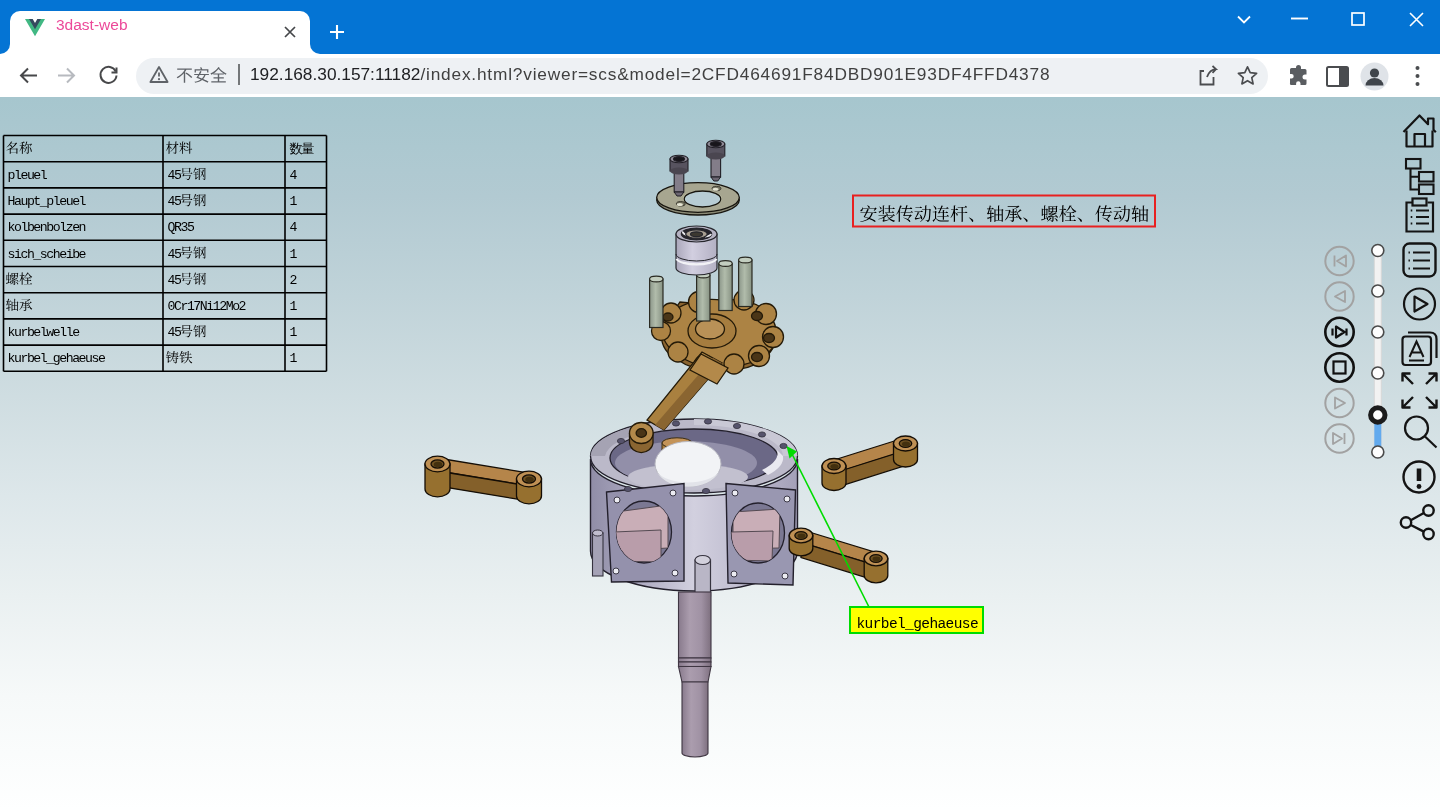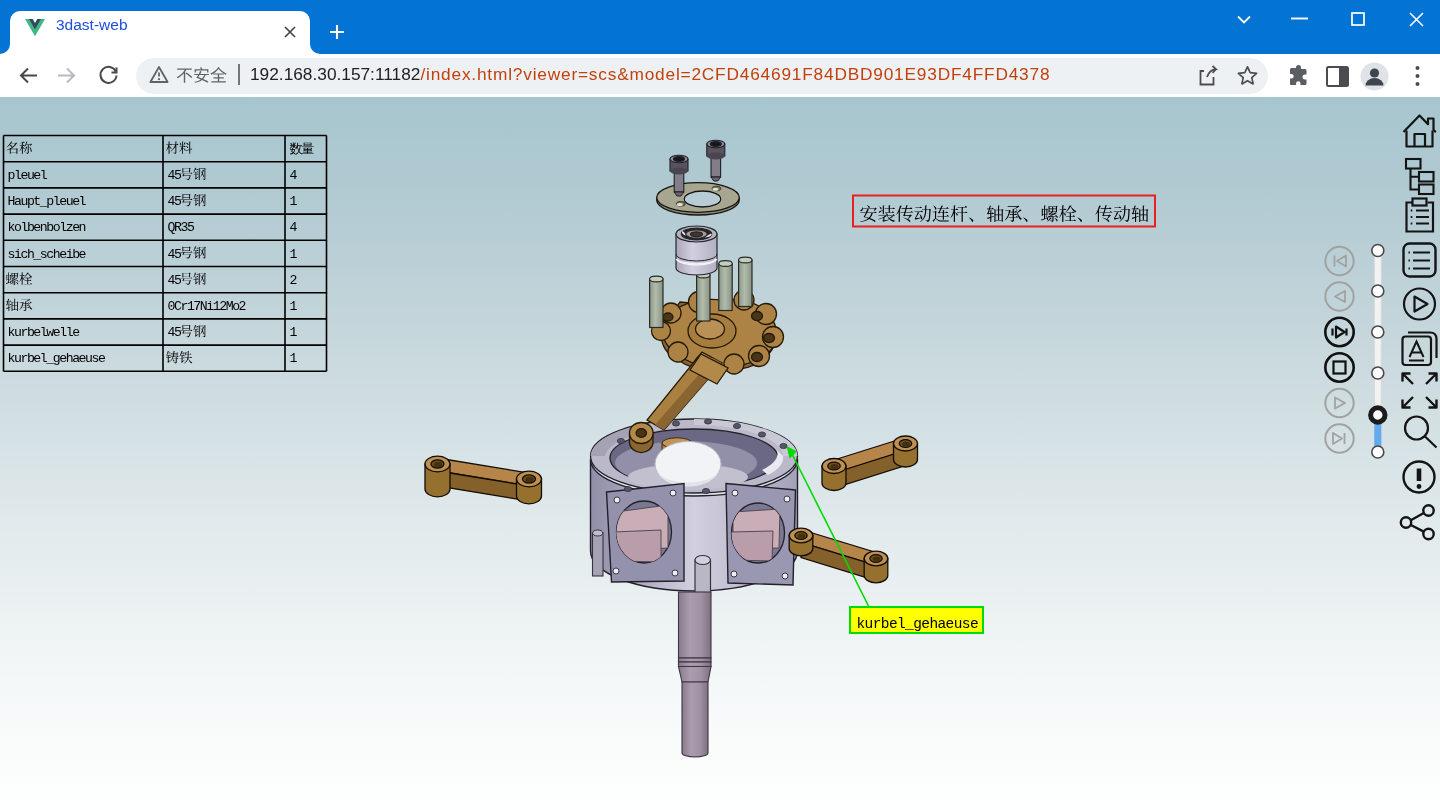--- a/index.html
+++ b/index.html
@@ -1,24 +1,24 @@
 <!DOCTYPE html>
 <html><head><meta charset="utf-8"><style>
 *{margin:0;padding:0;box-sizing:border-box}
 html,body{width:1440px;height:810px;overflow:hidden;font-family:"Liberation Sans",sans-serif;position:relative;background:#fff}
 .abs{position:absolute}
 #titlebar{left:0;top:0;width:1440px;height:54px;background:#0474d4}
 #tab{left:10px;top:11px;width:300px;height:43px;background:#fff;border-radius:10px 10px 0 0}
-#tabtitle{left:56px;top:16px;font-size:15.5px;color:#1d4ed8}
+#tabtitle{left:56px;top:16px;font-size:15.5px;color:#ec4899}
 #toolbar{left:0;top:54px;width:1440px;height:43px;background:#fff}
 #pill{left:136px;top:58px;width:1132px;height:36px;background:#eef1f4;border-radius:18px}
 #canvas{left:0;top:97px;width:1440px;height:713px;background:linear-gradient(180deg,#a6c6ce 0%,#b2cad2 14%,#c0d3d9 28%,#cfdde1 42%,#dde7ea 56%,#eaf0f1 70%,#f6f9f9 84%,#feffff 100%)}
 svg{display:block;overflow:visible}
 .u{font-size:17.3px;color:#202124;white-space:pre}
-.u2{color:#c2410c;letter-spacing:0.8px}
+.u2{color:#404040;letter-spacing:0.8px}
 </style></head><body>
 <div class="abs" id="titlebar"></div>
 <div class="abs" id="tab"></div>
 <div class="abs" style="left:0;top:44px;width:10px;height:10px;background:#fff"></div>
 <div class="abs" style="left:0;top:44px;width:10px;height:10px;background:#0474d4;border-radius:0 0 10px 0"></div>
 <div class="abs" style="left:310px;top:44px;width:10px;height:10px;background:#fff"></div>
 <div class="abs" style="left:310px;top:44px;width:10px;height:10px;background:#0474d4;border-radius:0 0 0 10px"></div>
 <div class="abs" id="toolbar"></div>
 <div class="abs" id="pill"></div>
 <div class="abs" id="canvas"></div>

